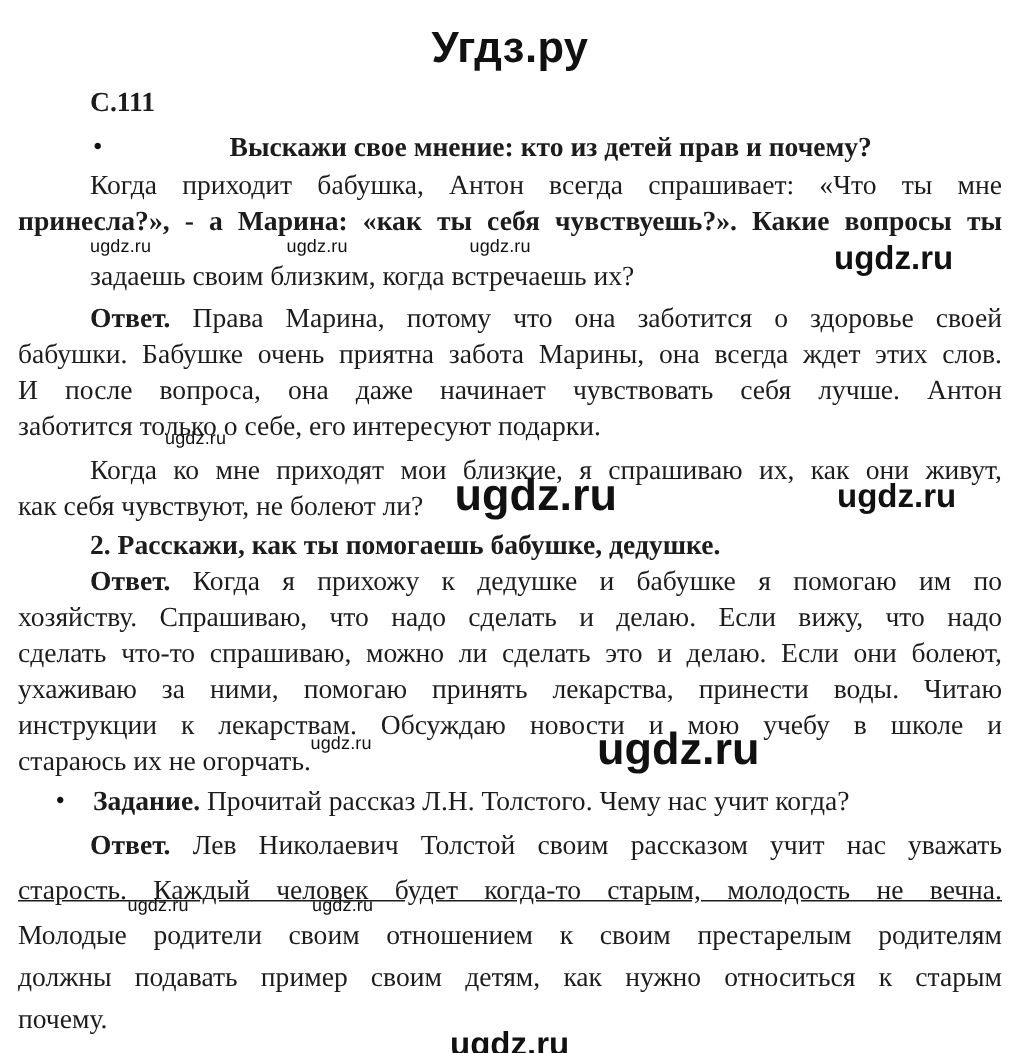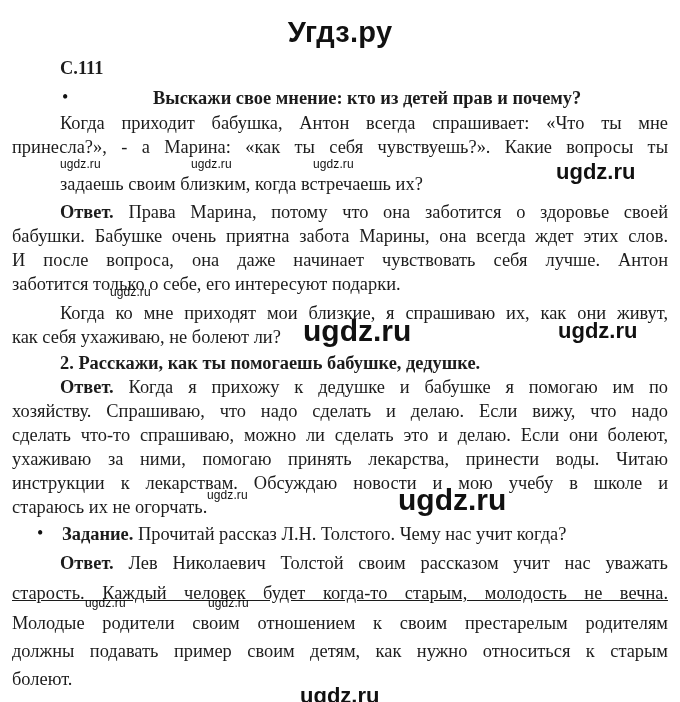--- a/index.html
+++ b/index.html
@@ -37,47 +37,47 @@
 <div class="page">
 
   <div class="site-title">Угдз.ру</div>
 
   <div class="line b" style="top:45px; left:60px;">С.111</div>
 
   <span class="bullet" style="left:62px; top:75px;">•</span>
   <div class="line b" style="top:75px; left:112px; width:540px;margin-left:41px;">Выскажи свое мнение: кто из детей прав и почему?</div>
 
   <div class="line just" style="top:100px; left:60px; width:608px;">Когда приходит бабушка, Антон всегда спрашивает: «Что ты мне</div>
-  <div class="line just" style="top:124px;">принесла?», - а Марина: «как ты себя чувствуешь?». Какие вопросы ты</div>
+  <div class="line just" style="top:124px;font-weight:bold;">принесла?», - а Марина: «как ты себя чувствуешь?». Какие вопросы ты</div>
   <div class="line" style="top:161px;margin-left:48px;">задаешь своим близким, когда встречаешь их?</div>
 
   <div class="line just" style="top:189px; left:60px; width:608px;"><span class="b">Ответ.</span><span> Права Марина, потому что она заботится о здоровье своей</span></div>
   <div class="line just" style="top:213px;">бабушки. Бабушке очень приятна забота Марины, она всегда ждет этих слов.</div>
   <div class="line just" style="top:237px;">И после вопроса, она даже начинает чувствовать себя лучше. Антон</div>
   <div class="line" style="top:261px;">заботится только о себе, его интересуют подарки.</div>
   <div class="line just" style="top:290px; left:60px; width:608px;">Когда ко мне приходят мои близкие, я спрашиваю их, как они живут,</div>
-  <div class="line" style="top:314px;">как себя ухаживаю, не болеют ли?</div>
+  <div class="line" style="top:314px;">как себя чувствуют, не болеют ли?</div>
 
   <div class="line b" style="top:340px; left:60px;">2. Расскажи, как ты помогаешь бабушке, дедушке.</div>
 
   <div class="line just" style="top:364px; left:60px; width:608px;"><span class="b">Ответ.</span><span> Когда я прихожу к дедушке и бабушке я помогаю им по</span></div>
   <div class="line just" style="top:388px;">хозяйству. Спрашиваю, что надо сделать и делаю. Если вижу, что надо</div>
   <div class="line just" style="top:412px;">сделать что-то спрашиваю, можно ли сделать это и делаю. Если они болеют,</div>
   <div class="line just" style="top:436px;">ухаживаю за ними, помогаю принять лекарства, принести воды. Читаю</div>
   <div class="line just" style="top:460px;">инструкции к лекарствам. Обсуждаю новости и мою учебу в школе и</div>
   <div class="line" style="top:484px;">стараюсь их не огорчать.</div>
 
   <span class="bullet" style="left:37px; top:511px;">•</span>
   <div class="line" style="top:511px; left:62px;"><span class="b">Задание.</span><span> Прочитай рассказ Л.Н. Толстого. Чему нас учит когда?</span></div>
 
   <div class="line just" style="top:540px; left:60px; width:608px;"><span class="b">Ответ.</span><span> Лев Николаевич Толстой своим рассказом учит нас уважать</span></div>
   <div class="line just" style="top:570px;text-decoration:underline;">старость. Каждый человек будет когда-то старым, молодость не вечна.</div>
   <div class="line just" style="top:600px;">Молодые родители своим отношением к своим престарелым родителям</div>
   <div class="line just" style="top:628px;">должны подавать пример своим детям, как нужно относиться к старым</div>
-  <div class="line" style="top:656px;">болеют.</div>
+  <div class="line" style="top:656px;">почему.</div>
 
   <span class="wm-s" style="left:60px; top:145px;">ugdz.ru</span>
   <span class="wm-s" style="left:191px; top:145px;">ugdz.ru</span>
   <span class="wm-s" style="left:313px; top:145px;">ugdz.ru</span>
   <span class="wm-m" style="left:556px; top:147px;">ugdz.ru</span>
   <span class="wm-s" style="left:110px; top:273px;">ugdz.ru</span>
   <span class="wm-l" style="left:303px; top:302px;">ugdz.ru</span>
   <span class="wm-m" style="left:558px; top:306px;">ugdz.ru</span>
   <span class="wm-s" style="left:207px; top:476px;">ugdz.ru</span>
   <span class="wm-l" style="left:398px; top:471px;">ugdz.ru</span>

